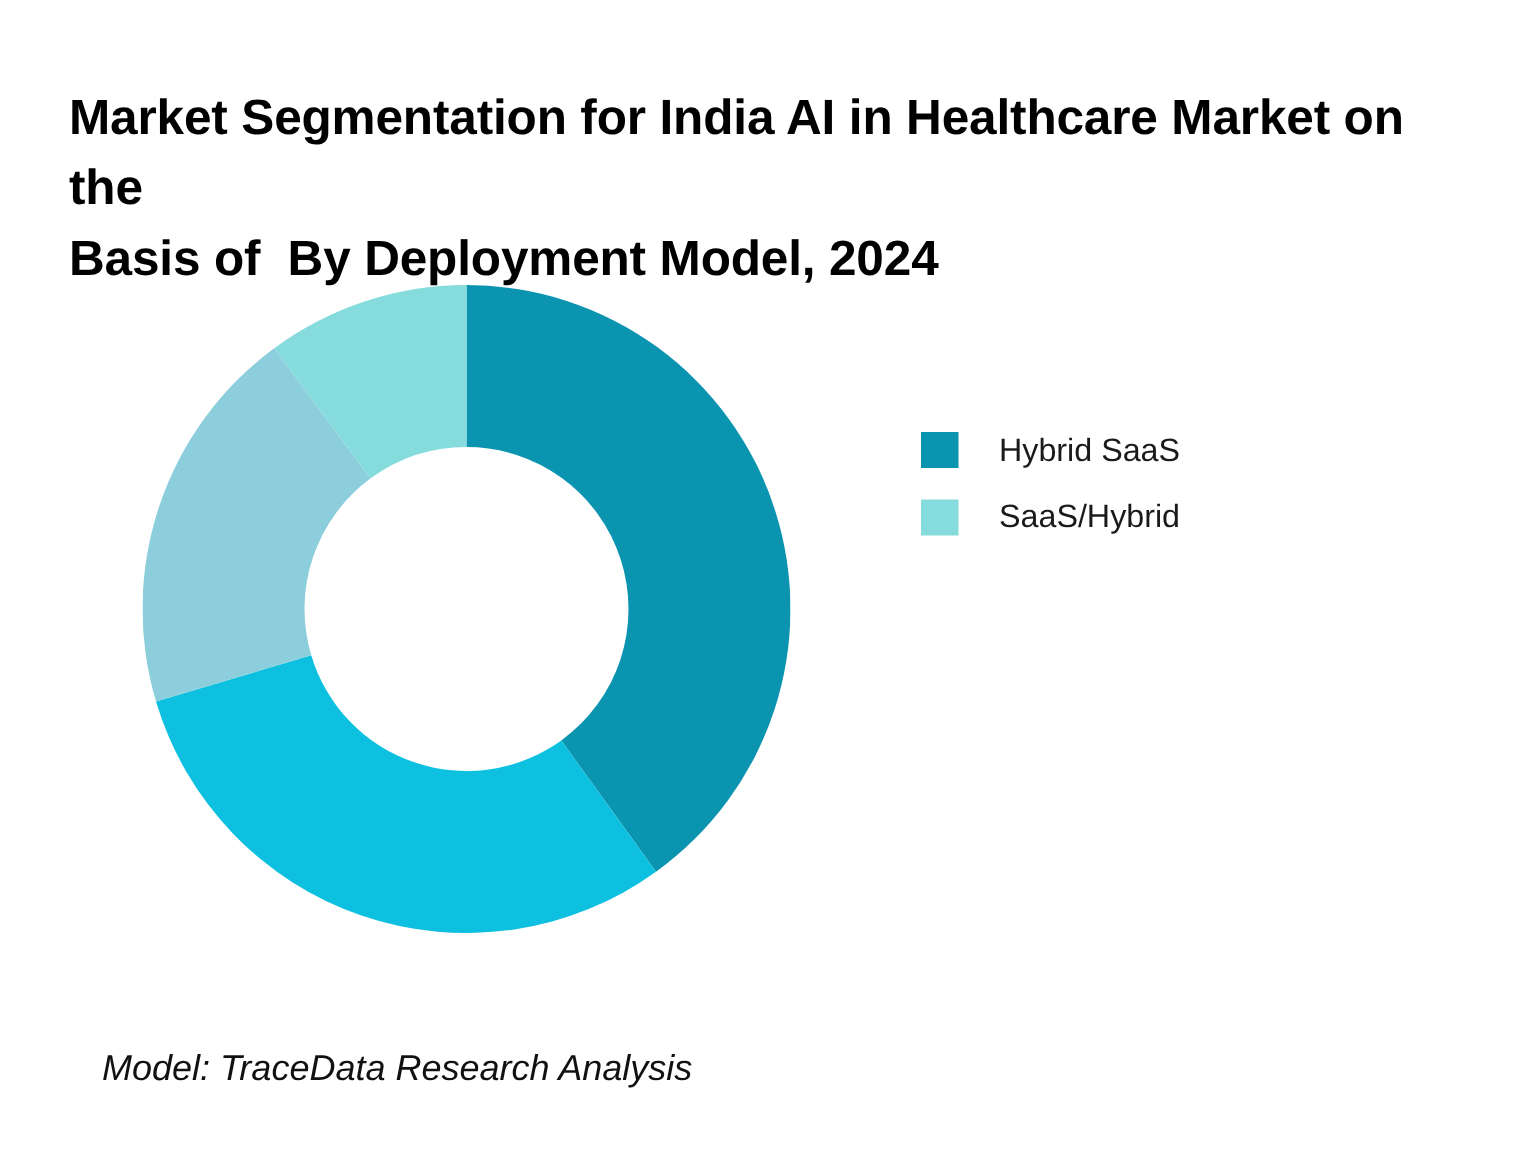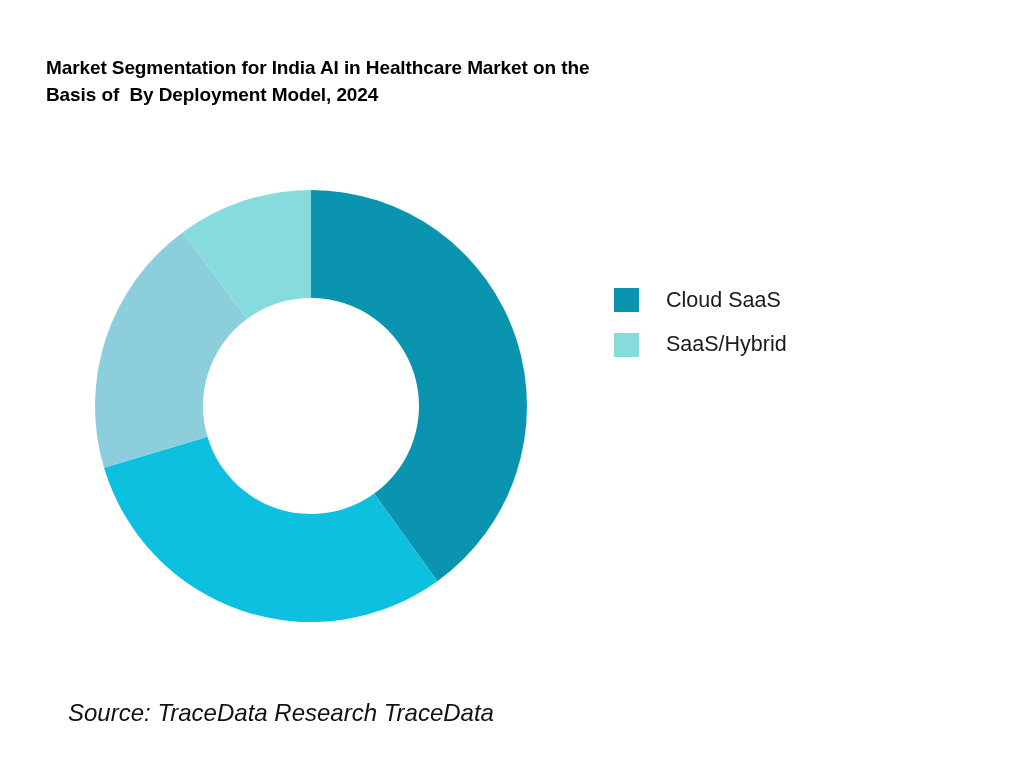--- a/index.html
+++ b/index.html
@@ -22,21 +22,21 @@
     top: 0;
     width: 1024px;
     height: 768px;
     background: #ffffff;
   }
   #chart-title {
     position: absolute;
     left: 46px;
     top: 55px;
     width: 900px;
-    font-size: 19px;
+    font-size: 33px;
     font-weight: bold;
     line-height: 1.42;
     letter-spacing: -0.1px;
     color: #000000;
     white-space: pre-wrap;
   }
   #donut-wrap {
     position: absolute;
     left: 95px;
     top: 190px;
@@ -97,23 +97,23 @@
           <path d="M 342.35 391.19 A 216 216 0 0 1 9.00 277.71 L 112.50 246.85 A 108 108 0 0 0 279.18 303.59 Z" fill="#0dc0e0"></path>
           <path d="M 9.00 277.71 A 216 216 0 0 1 87.82 42.14 L 151.91 129.07 A 108 108 0 0 0 112.50 246.85 Z" fill="#8ccedb"></path>
           <path d="M 87.82 42.14 A 216 216 0 0 1 216.00 0.00 L 216.00 108.00 A 108 108 0 0 0 151.91 129.07 Z" fill="#86dcdc"></path>
         </g>
     </svg>
   </div>
 
   <div id="legend">
       <div class="legend-row">
         <span class="legend-swatch" style="background: rgb(11, 148, 176);"></span>
-        <span class="legend-label">Cloud SaaS</span>
+        <span class="legend-label">Hybrid SaaS</span>
       </div>
       <div class="legend-row">
         <span class="legend-swatch" style="background: rgb(134, 220, 220);"></span>
         <span class="legend-label">SaaS/Hybrid</span>
       </div>
     </div>
 
-  <div id="source-note">Source: TraceData Research TraceData</div>
+  <div id="source-note">Model: TraceData Research Analysis</div>
 
 </div>
 
 </body></html>

